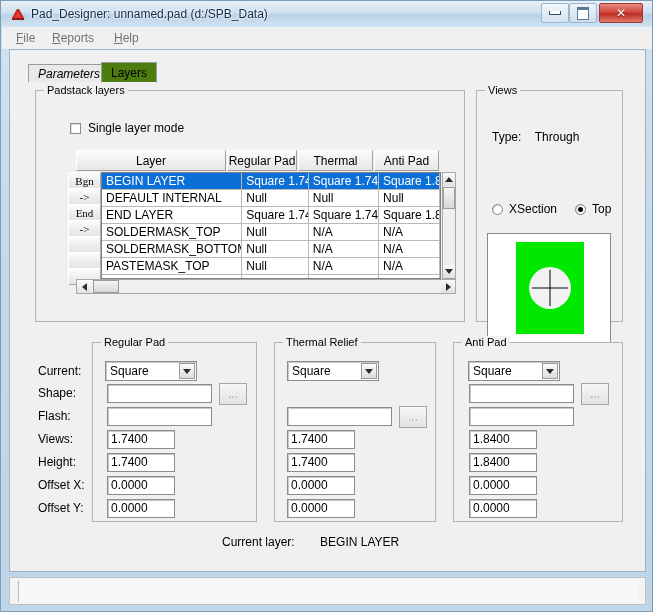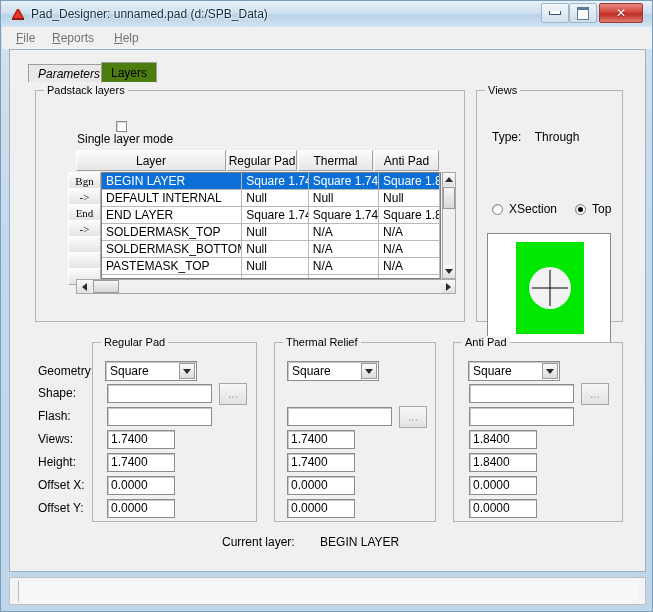--- a/index.html
+++ b/index.html
@@ -81,21 +81,21 @@
     font-size:11px;color:#000;white-space:nowrap;
   }
 
   #grp-padstack{left:25px;top:40px;width:430px;height:232px;}
   #grp-views{left:466px;top:40px;width:147px;height:232px;}
   #grp-regular{left:82px;top:292px;width:165px;height:180px;}
   #grp-thermal{left:264px;top:292px;width:162px;height:180px;}
   #grp-antipad{left:443px;top:292px;width:170px;height:180px;}
 
   
-  #slm{position:absolute;left:60px;top:71px;display:flex;align-items:center;cursor:default;flex-direction:column;}
+  #slm{position:absolute;left:60px;top:71px;display:flex;align-items:center;cursor:default;}
   .cbox{width:11px;height:11px;background:#fff;border:1px solid #8c8c8c;
         box-shadow:inset 1px 1px 0 #dcdcdc;box-sizing:border-box;}
   #slm .lbl{margin-left:7px;font-size:12px;color:#000;}
 
   
   #table-wrap{position:absolute;left:58px;top:100px;width:387px;height:145px;}
   #col-head{position:absolute;left:8px;top:0;width:363px;height:21px;}
   .chead{
     position:absolute;top:0;height:21px;line-height:20px;text-align:center;
     background:linear-gradient(180deg,#fbfbfb,#e6e6e6);
@@ -370,21 +370,21 @@
     </div>
 
     <div id="pad-preview" style="background: rgb(255, 255, 255);">
       <div id="pad-square" style="background:#00e800">
         <div id="pad-circle" style="background: rgb(242, 242, 242);"></div>
         <div class="cross-h" style="background: rgb(0, 0, 0);"></div>
         <div class="cross-v" style="background: rgb(0, 0, 0);"></div>
       </div>
     </div>
 
-    <div class="plabel" style="top:314px">Geometry:</div>
+    <div class="plabel" style="top:314px">Current:</div>
     <div class="plabel" style="top:336px">Shape:</div>
     <div class="plabel" style="top:359px">Flash:</div>
     <div class="plabel" style="top:382px">Views:</div>
     <div class="plabel" style="top:405px">Height:</div>
     <div class="plabel" style="top:428px">Offset X:</div>
     <div class="plabel" style="top:451px">Offset Y:</div>
 
     <div class="group" id="grp-regular">
       <span class="group-title">Regular Pad</span>
     </div>

